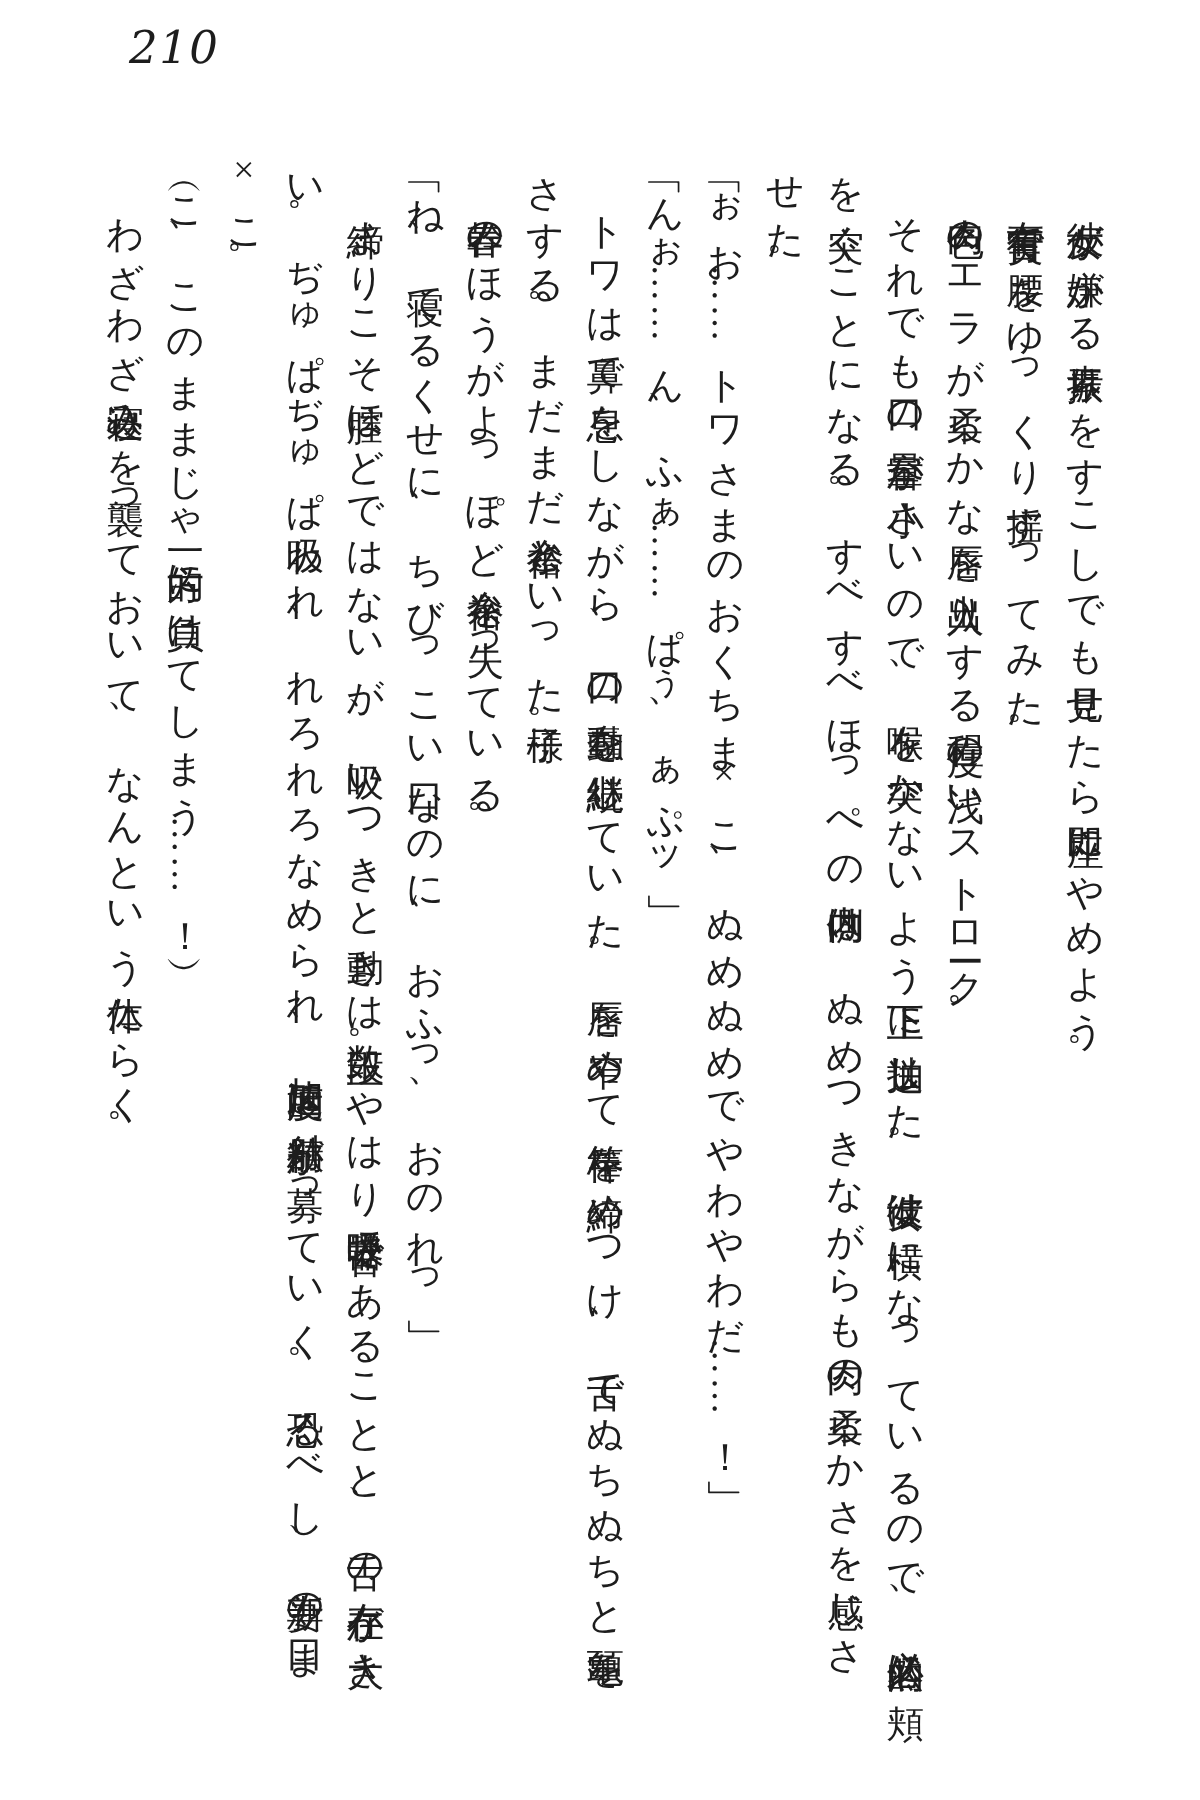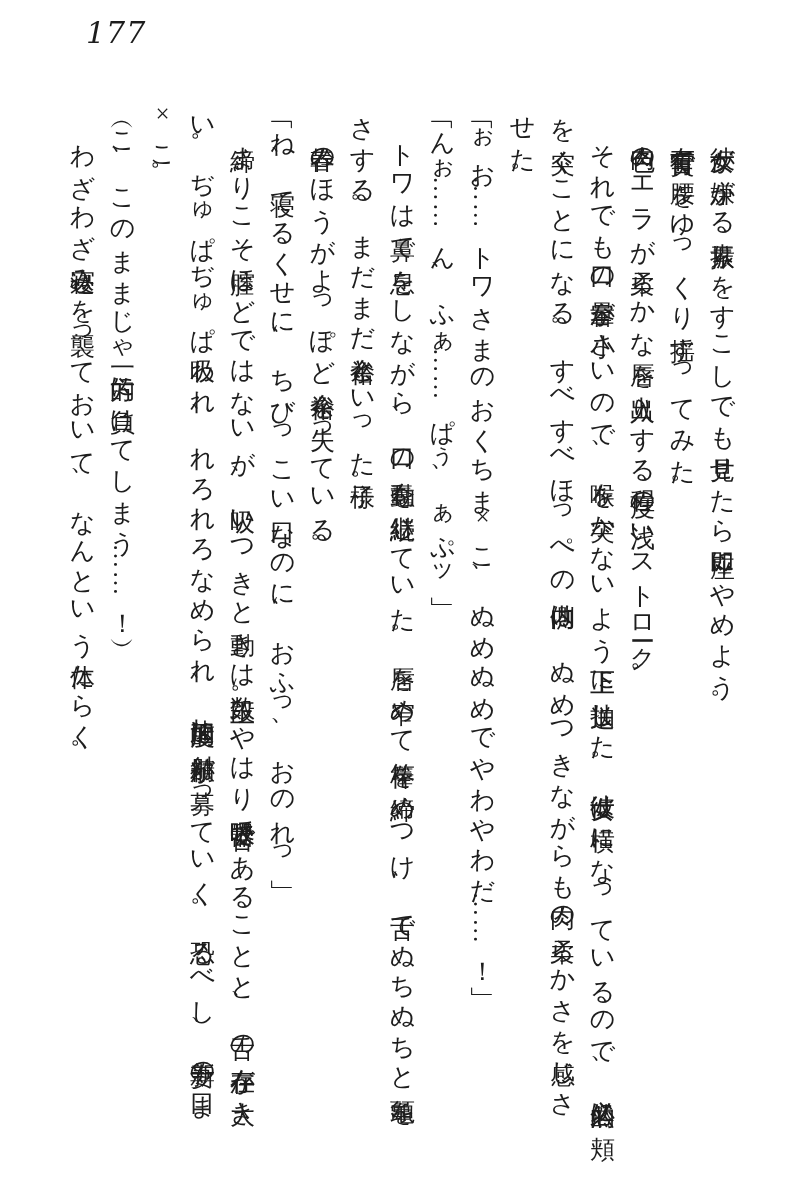--- a/index.html
+++ b/index.html
@@ -48,21 +48,21 @@
       padding: 0;
     }
     .indent-full { text-indent: 27px; }
     .indent-half { text-indent: 13px; }
   </style>
 </head>
 <body>
 
 <main class="book-page">
 
-  <div class="page-number">177</div>
+  <div class="page-number">210</div>
 
   <section class="text-block">
     <p class="para indent-full">彼女が嫌がる素振りをすこしでも見せたら即座にやめよう。</p>
     <p class="para indent-full">有言実行で腰をゆっくり揺すってみた。</p>
     <p class="para indent-full">肉色のエラが柔らかな唇を出入りする程度の浅いストローク。</p>
     <p class="para indent-full">それでも口の容量が小さいので、喉を突かないよう上下に抽送した。彼女は横になっているので、必然的に頬を突くことになる。すべすべほっぺの内側は、ぬめつきながらも肉の柔らかさを感じさせた。</p>
     <p class="para indent-half">「ぉお……トワさまのおくちま×こ、ぬめぬめでやわやわだ……！」</p>
     <p class="para indent-half">「んぉ……ん、ふぁ……ぱぅ、ぁぷッ」</p>
     <p class="para indent-full">トワは鼻で息をしながら、口の蠢動を継続していた。唇を窄めて竿棒を締めつけ、舌でぬちぬちと亀頭をさする。まだまだ余裕といった様子。</p>
     <p class="para indent-full">幹春のほうがよっぽど余裕を失っている。</p>

